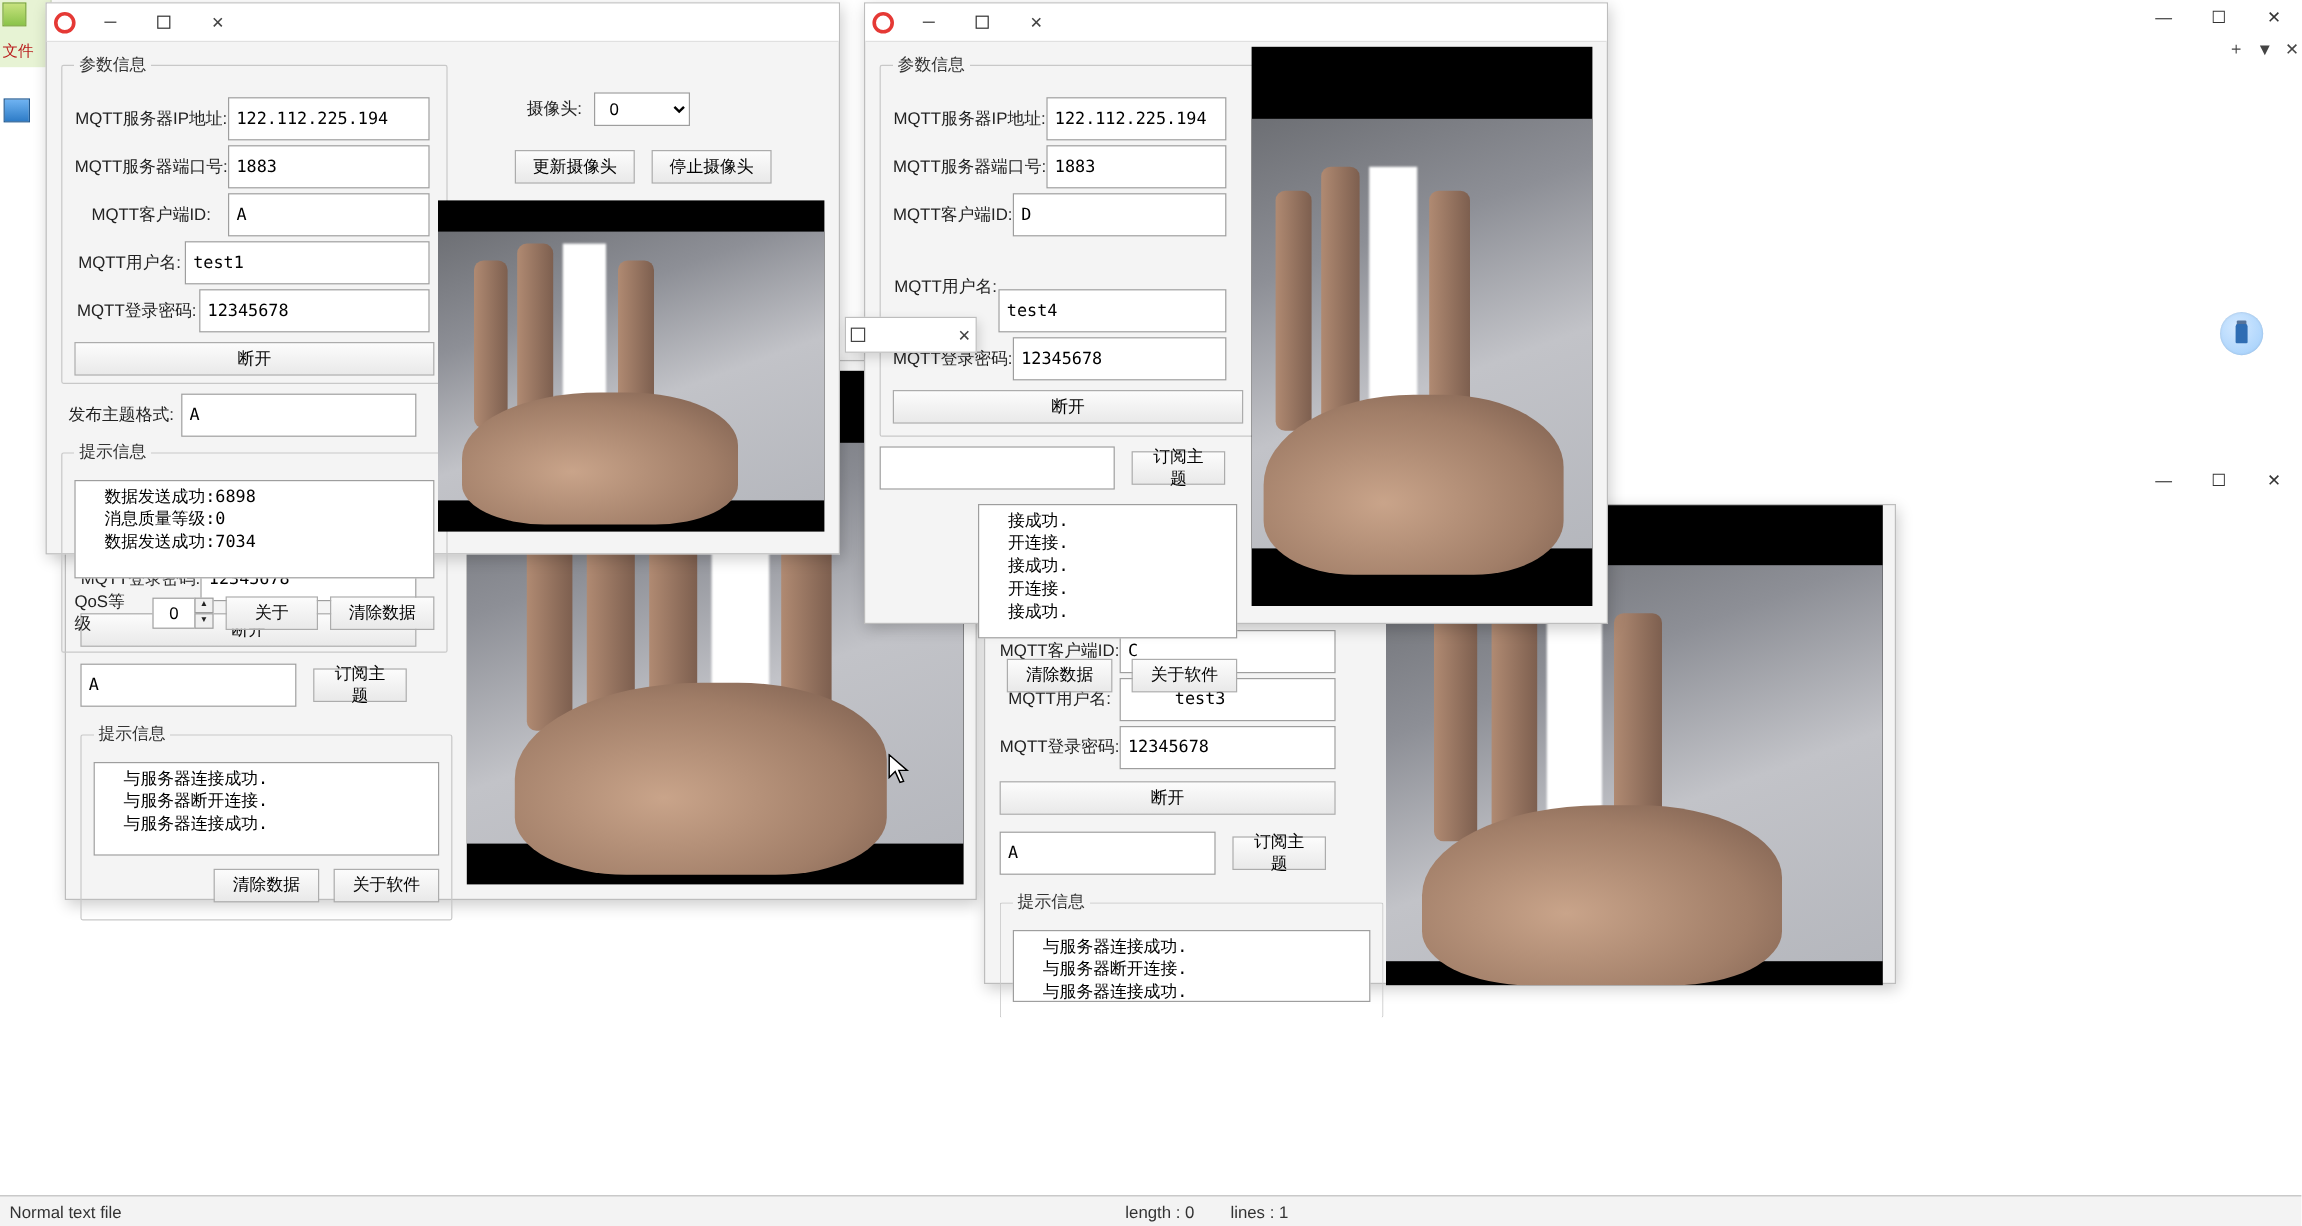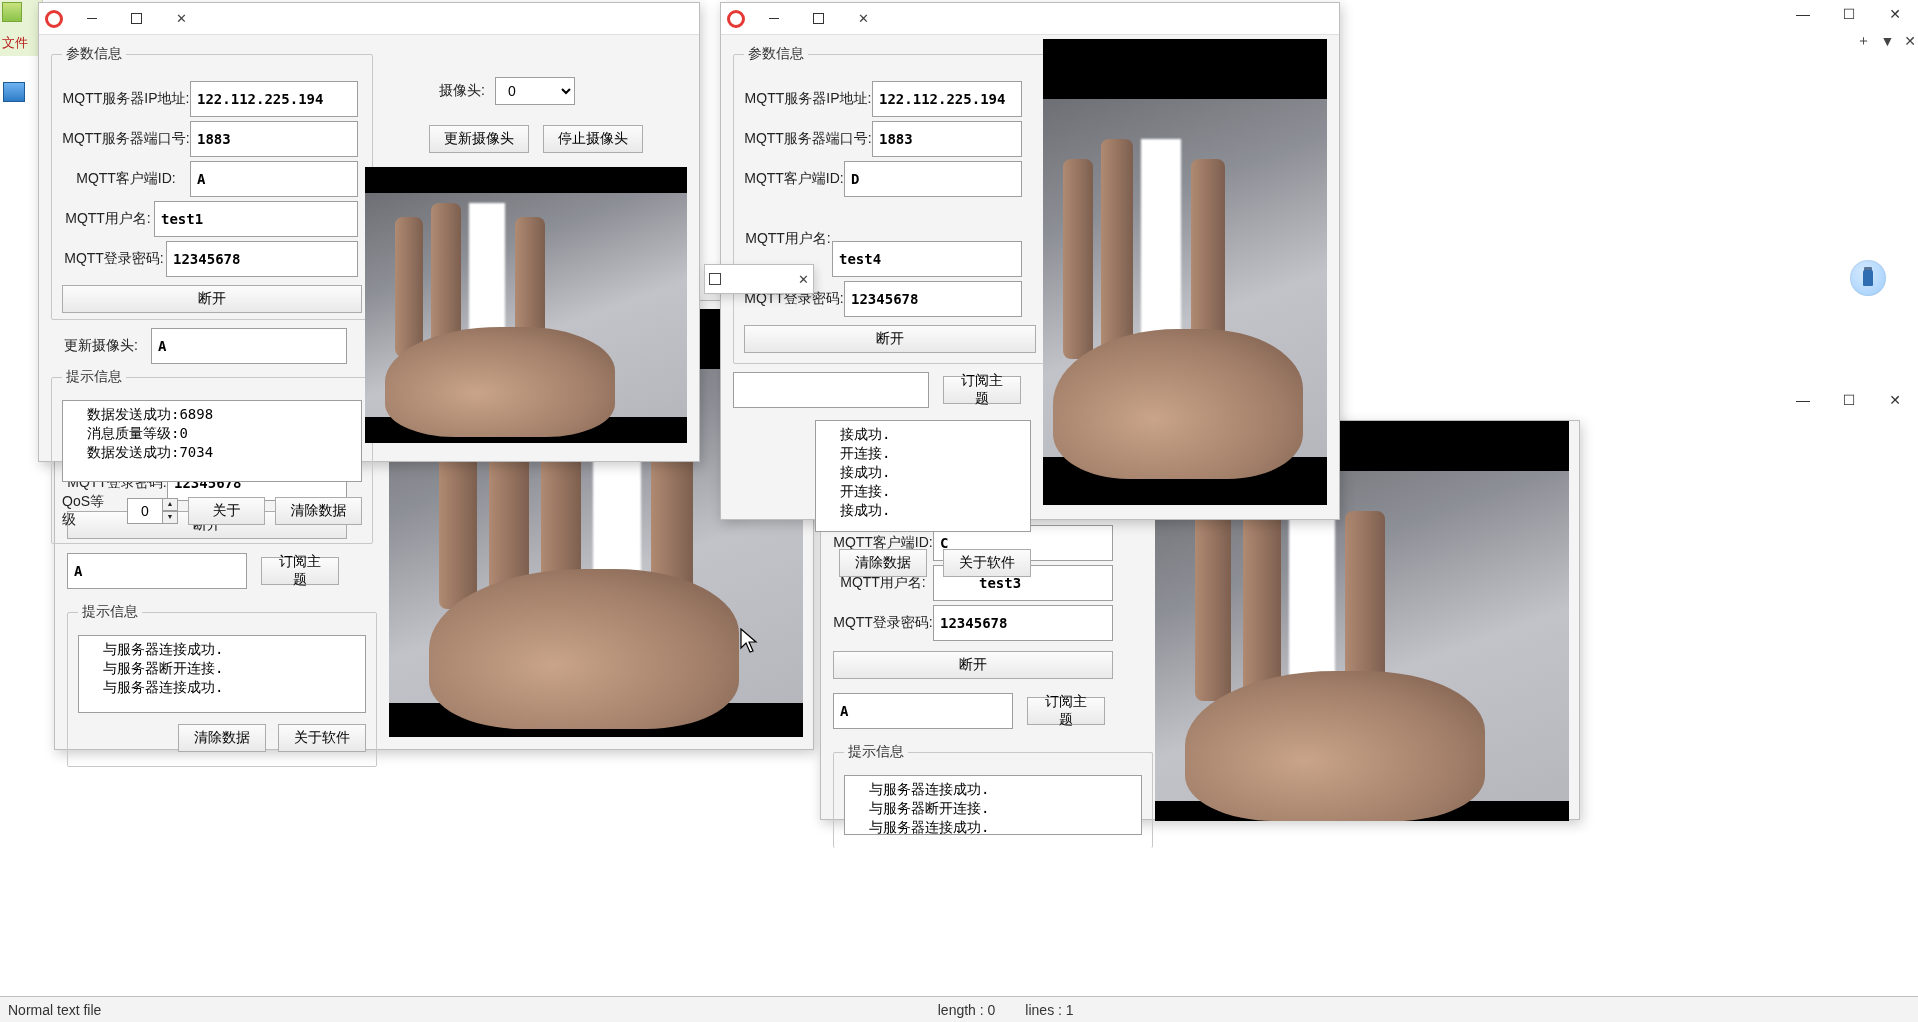--- a/index.html
+++ b/index.html
@@ -94,21 +94,20 @@
   }
   .lblnarrow { width: 100px; }
   input.txt, .txt {
     height: 36px;
     border: 1px solid #9e9e9e;
     background: #fff;
     padding: 0 6px;
     font-family: "Consolas","SimSun",monospace;
     font-size: 14px;
     box-sizing: border-box;
-    font-weight: bold;
   }
   .btn {
     height: 28px;
     border: 1px solid #acacac;
     background: linear-gradient(#fcfcfc,#e9e9e9);
     padding: 0 14px;
     font-size: 14px;
     display: inline-flex;
     align-items: center;
     justify-content: center;
@@ -444,21 +443,21 @@
           <input class="txt" style="width: 204px;" value="test1">
         </div>
       <div class="row">
           <span class="lbl" style="width:104px">MQTT登录密码:</span>
           <input class="txt" style="width: 192px;" value="12345678">
         </div>
       <button class="btn wide" style="margin-top:4px;">断开</button>
     </fieldset>
 
     <div class="row" style="width:310px;">
-      <span class="lbl" style="width:100px">更新摄像头:</span>
+      <span class="lbl" style="width:100px">发布主题格式:</span>
       <input class="txt" style="width: 196px;" value="A">
     </div>
 
     <fieldset class="grp" style="width:300px;">
       <legend>提示信息</legend>
       <textarea class="log" style="height: 82px;">数据发送成功:6898
 消息质量等级:0
 数据发送成功:7034</textarea>
       <div class="row" style="margin-top:8px;">
         <span>QoS等级</span>

